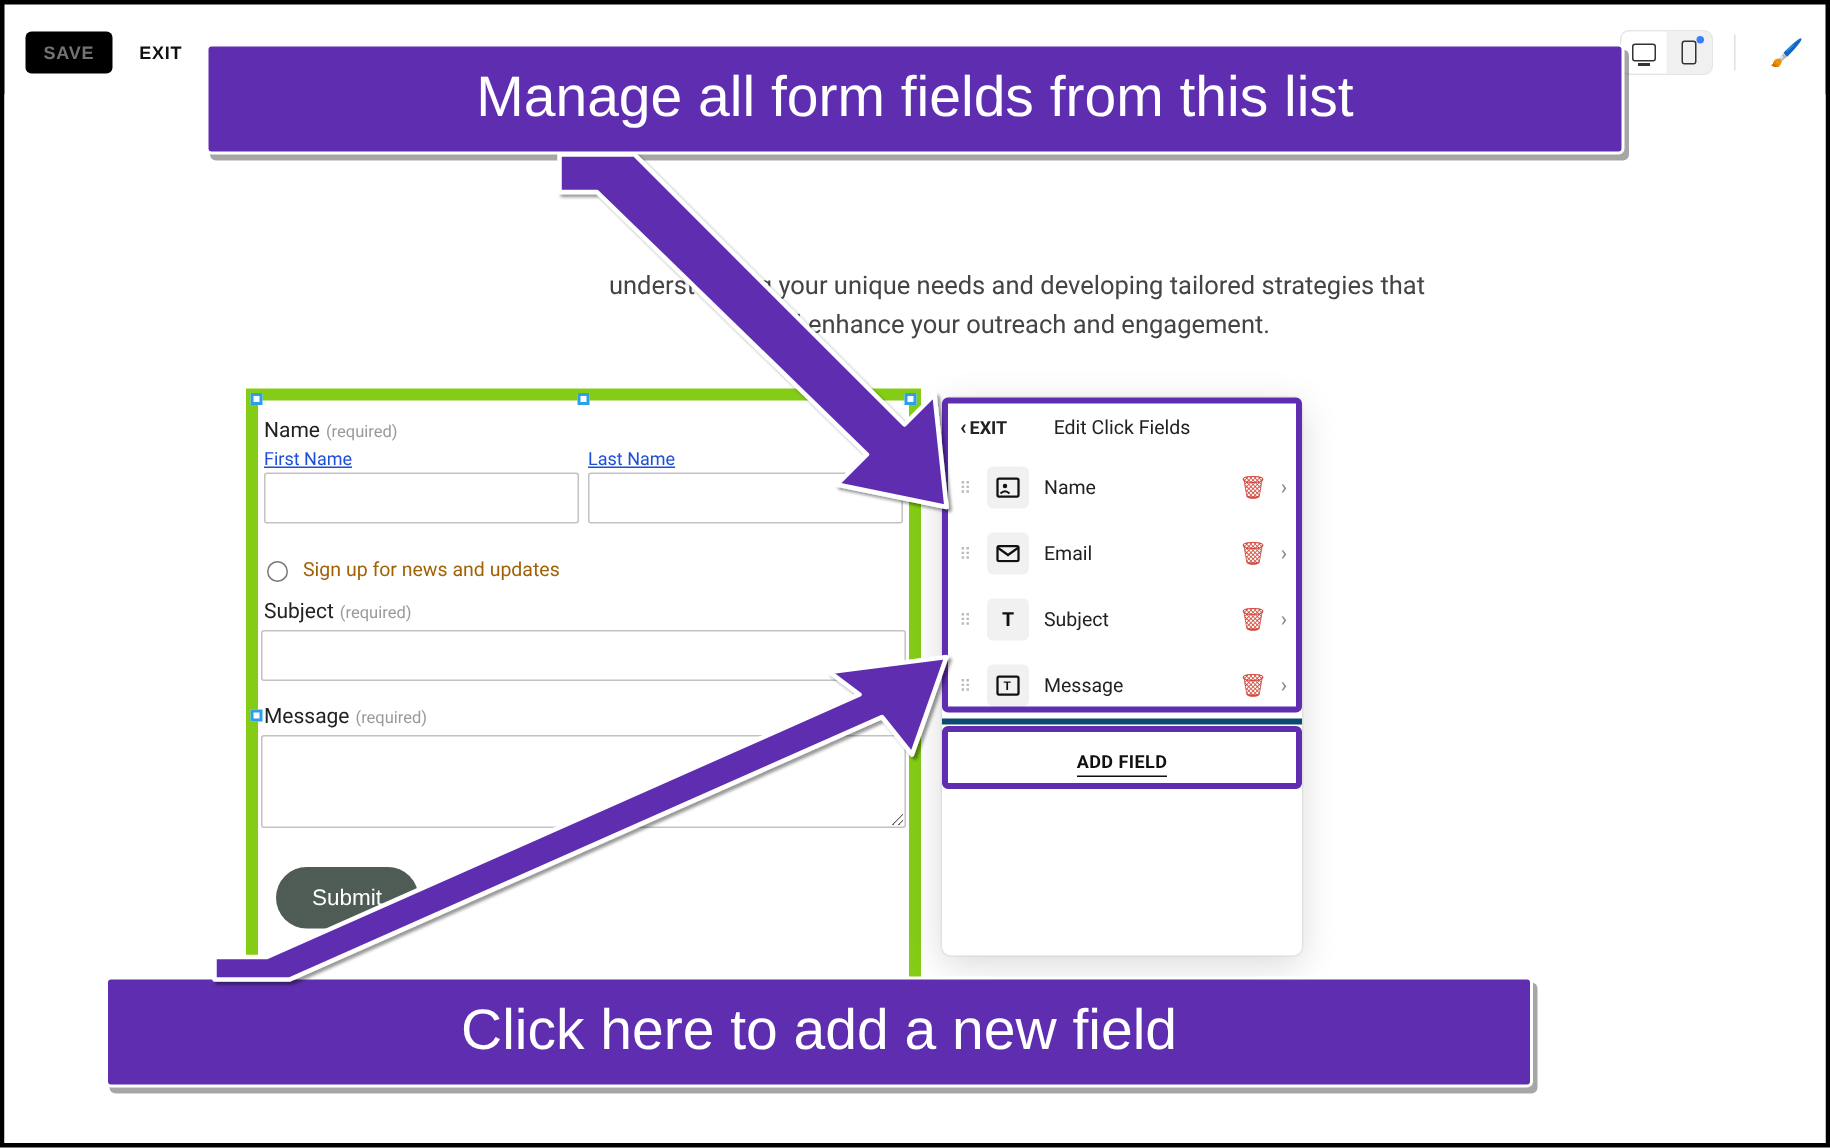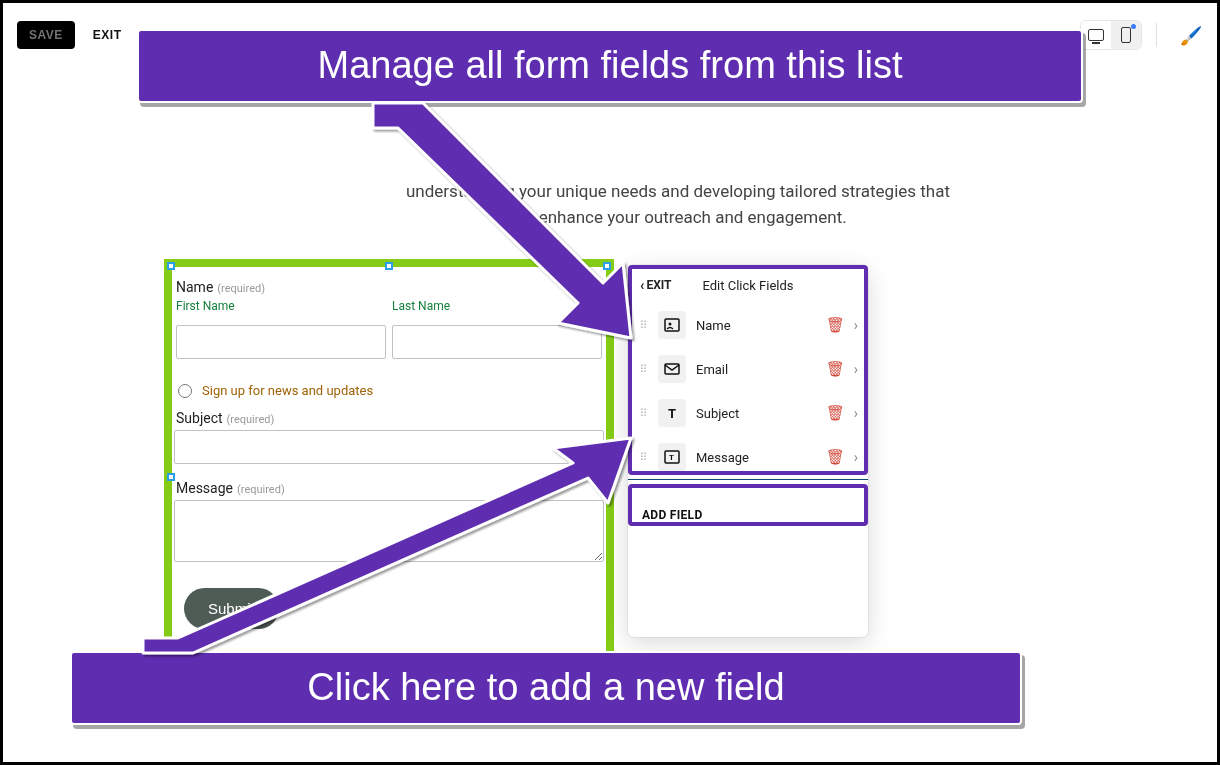--- a/index.html
+++ b/index.html
@@ -168,22 +168,23 @@
   .name-row {
     display: flex;
     gap: 6px;
     padding: 0 2px;
   }
   .name-col {
     flex: 1;
   }
   .sublabel {
     font-size: 12px;
-    color: #15803d;
-    margin-bottom: 12px;
+    color: #1d4ed8;
+    margin-bottom: 2px;
+    text-decoration: underline;
   }
   .tinput {
     width: 100%;
     height: 34px;
     border: 1px solid #c2c2c2;
     border-radius: 2px;
     background: #fff;
     padding: 4px 6px;
     font-size: 13px;
   }
@@ -313,22 +314,23 @@
     font-size: 15px;
     cursor: pointer;
     width: 18px;
     text-align: center;
   }
   .row-chev {
     color: #888;
     font-size: 14px;
   }
   .add-field-row {
-    border-top: 1px solid #0c4a6e;
-    padding: 24px 14px 12px 14px;
+    border-top: 4px solid #0c4a6e;
+    padding: 14px 14px 12px 14px;
+    text-align: center;
   }
   .add-field-btn {
     font-size: 12px;
     font-weight: 700;
     letter-spacing: 0.3px;
     color: #111;
     border-bottom: 1.5px solid #111;
     padding-bottom: 2px;
     cursor: pointer;
     display: inline-block;

